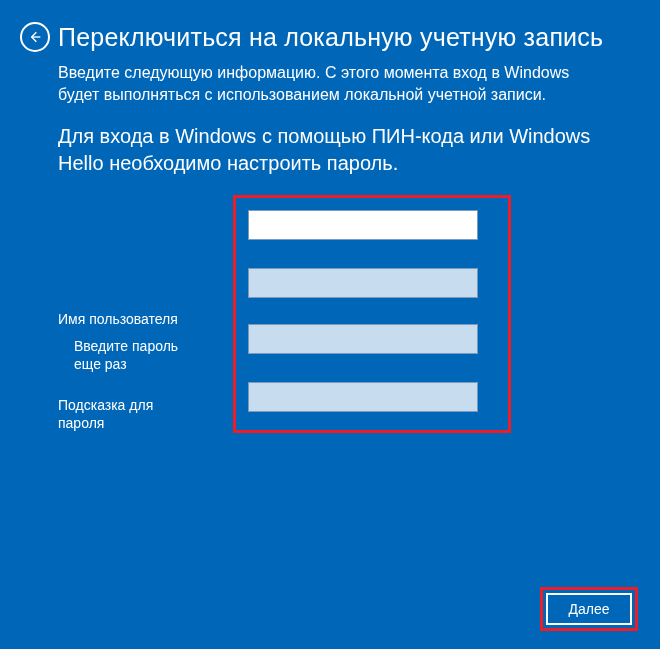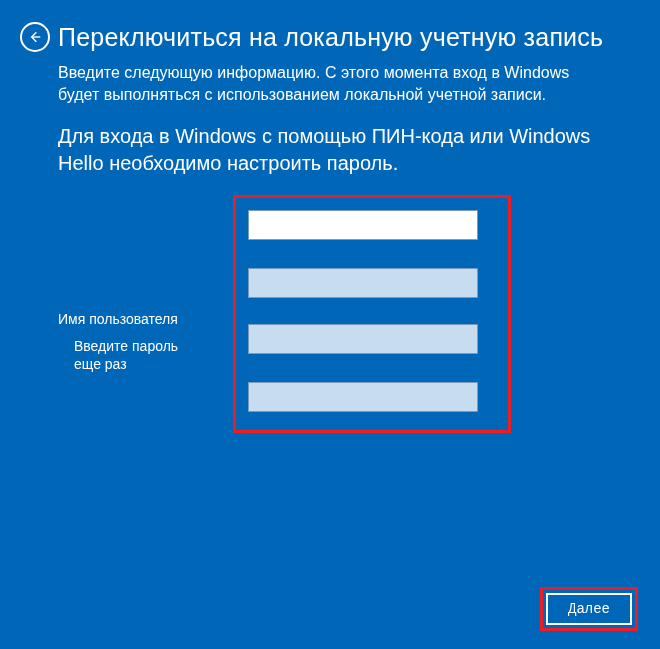--- a/index.html
+++ b/index.html
@@ -98,21 +98,20 @@
   .field-dim {
     background: #c7dcef;
   }
   .footer {
     position: absolute;
     bottom: 18px;
     right: 22px;
     display: flex;
     gap: 14px;
     align-items: center;
-    font-family: Liberation Mono, monospace;
   }
   .btn {
     border: 2px solid #ffffff;
     background: transparent;
     color: #ffffff;
     font-size: 14px;
     padding: 6px 0;
     width: 92px;
     text-align: center;
     cursor: pointer;
@@ -152,20 +151,21 @@
         <div style="height:28px;"></div>
         <input type="password" class="field-dim" value="" style="">
         <div style="height:26px;"></div>
         <input type="password" class="field-dim" value="" style="">
         <div style="height:28px;"></div>
         <input type="text" class="field-dim" value="" style="">
       </div>
     </div>
 
     <div style="position:absolute; top:331px; left:58px; width:140px;margin-left:16px;" class="label">Введите пароль еще раз</div>
+    <div style="position:absolute; top:390px; left:58px; width:140px;" class="label">Подсказка для пароля</div>
 
   </div>
 </div>
 
 <div class="footer">
   <div class="btn-highlight-wrap">
     <button class="btn">Далее</button>
   </div>
 </div>
 

